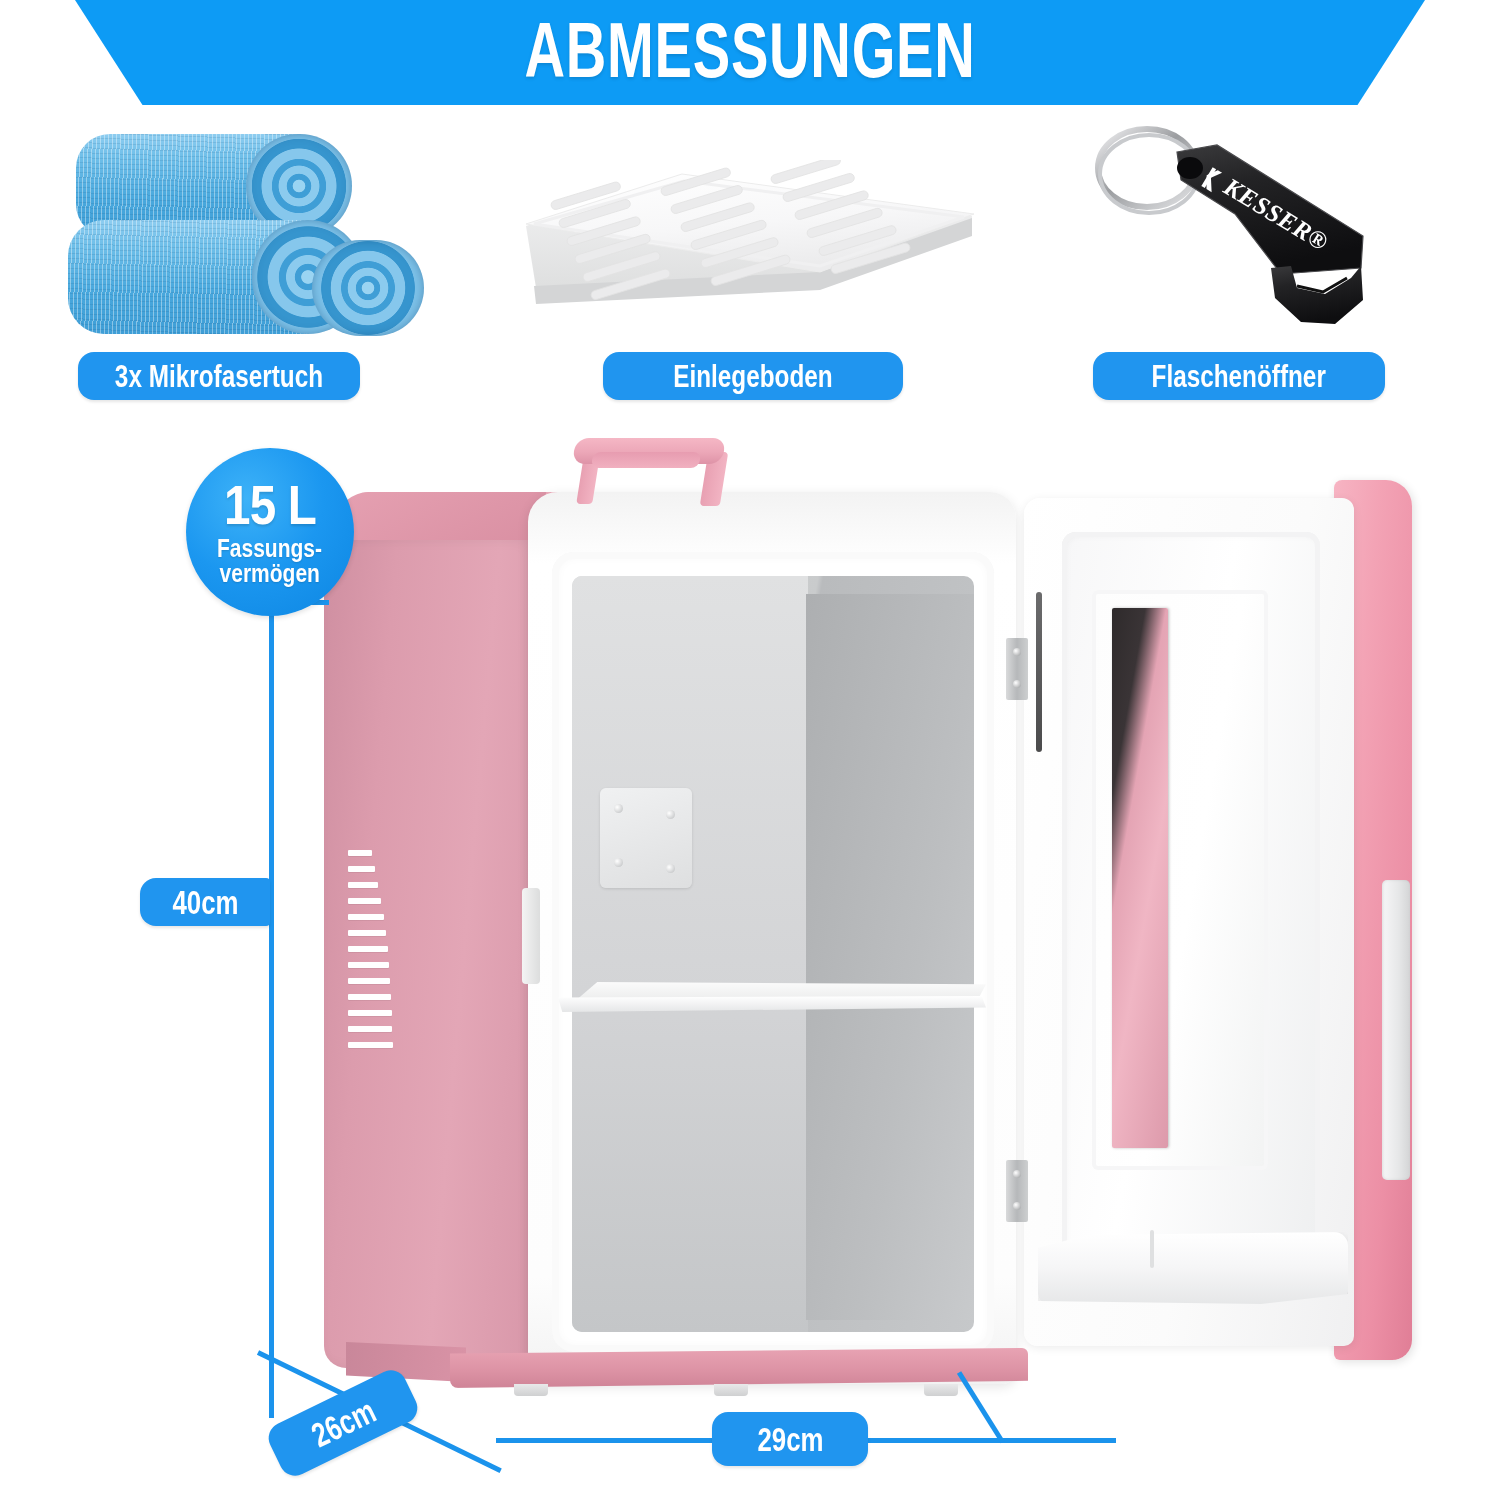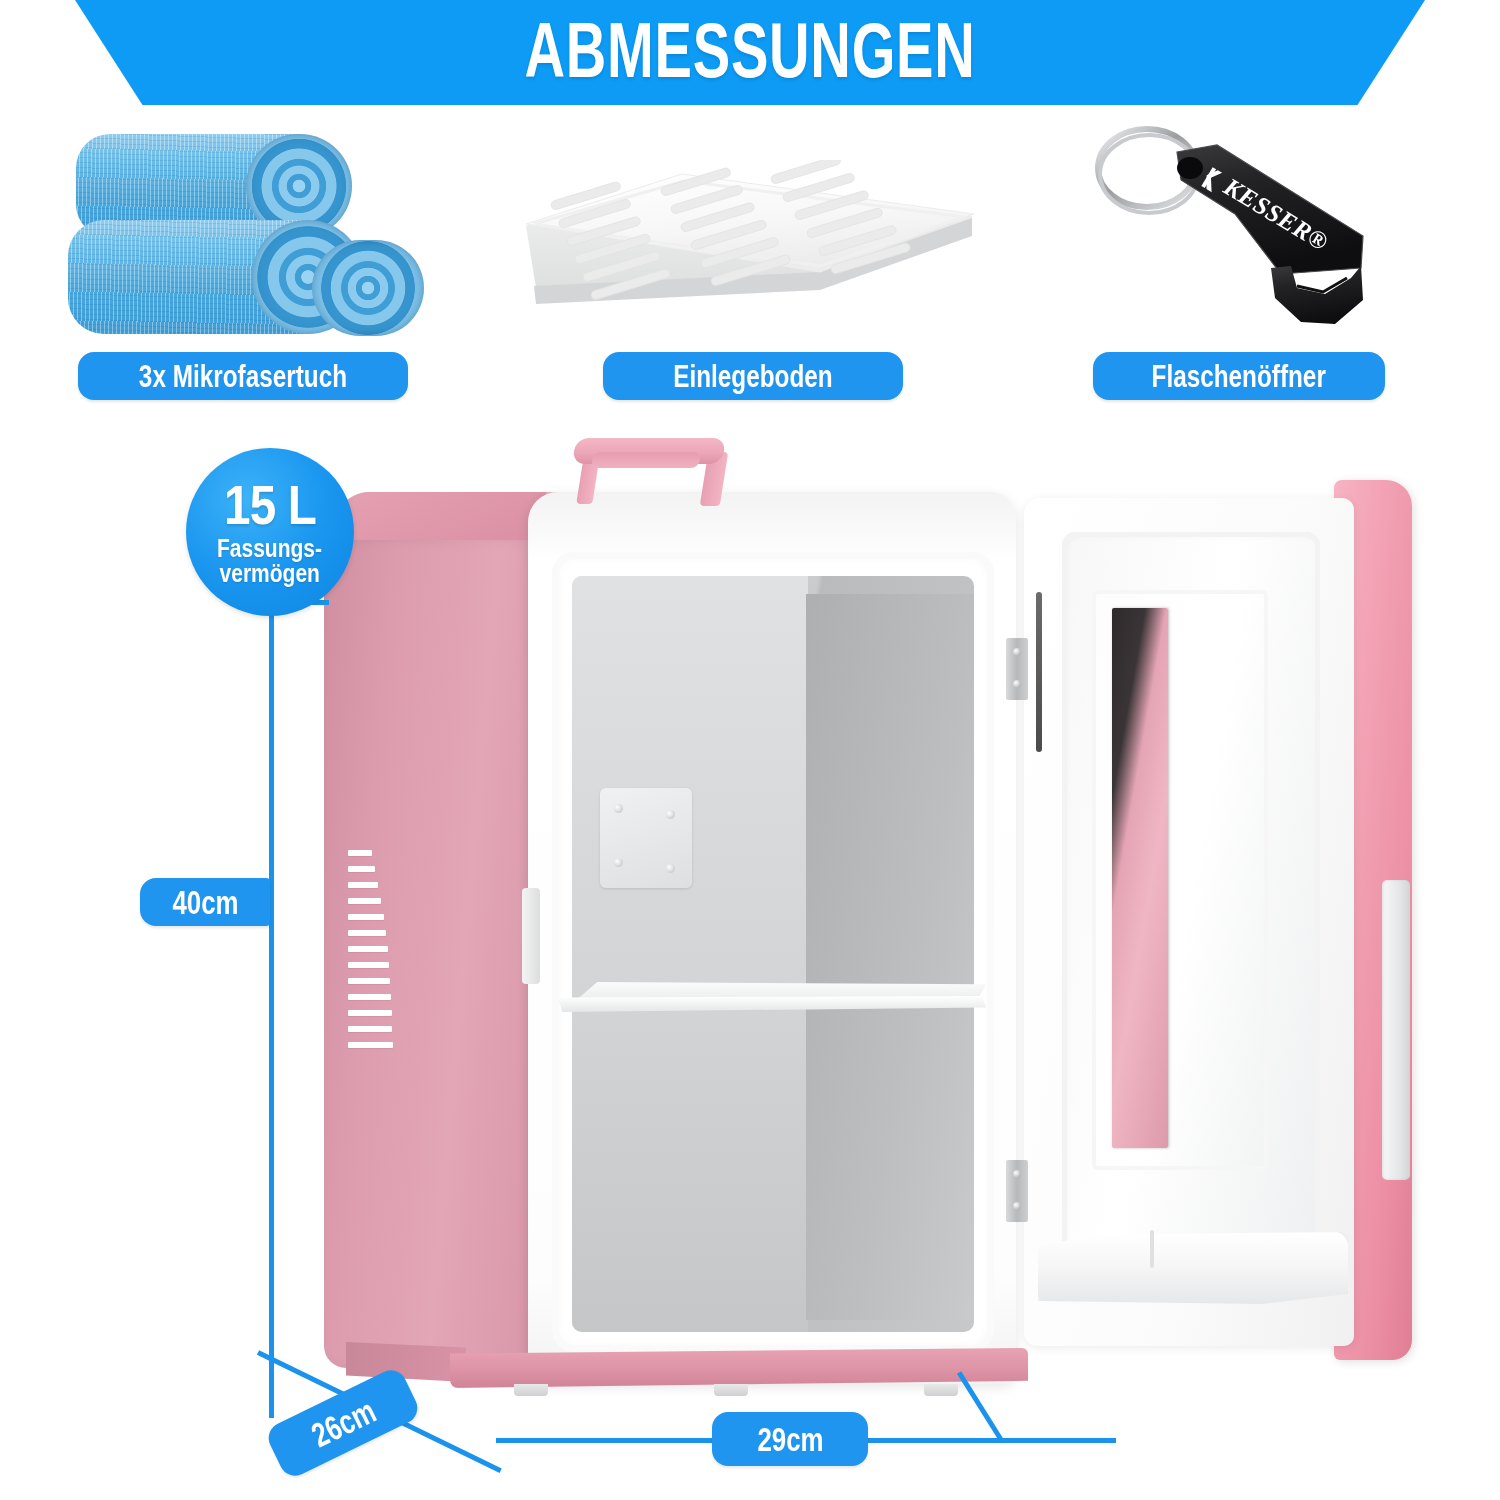--- a/index.html
+++ b/index.html
@@ -342,21 +342,21 @@
     position:absolute; left:268px; top:1395px;
     width:150px; height:56px; font-size:34px; z-index:7;
     transform:rotate(-26deg); transform-origin:center;
   }
   #pill-29{
     position:absolute; left:712px; top:1412px;
     width:156px; height:54px; font-size:34px; z-index:7;
   }
 
   
-  #label-cloth{ left:78px; top:352px; width:330px; height:48px; font-size:32px; }
+  #label-cloth{ left:78px; top:352px; width:282px; height:48px; font-size:32px; }
   #label-shelf{ left:603px; top:352px; width:300px; height:48px; font-size:32px; }
   #label-opener{ left:1093px; top:352px; width:292px; height:48px; font-size:32px; }
 </style>
 </head>
 <body>
 
 <div class="banner-wrap">
   <div class="banner"></div>
   <div class="banner-title">ABMESSUNGEN</div>
 </div>

